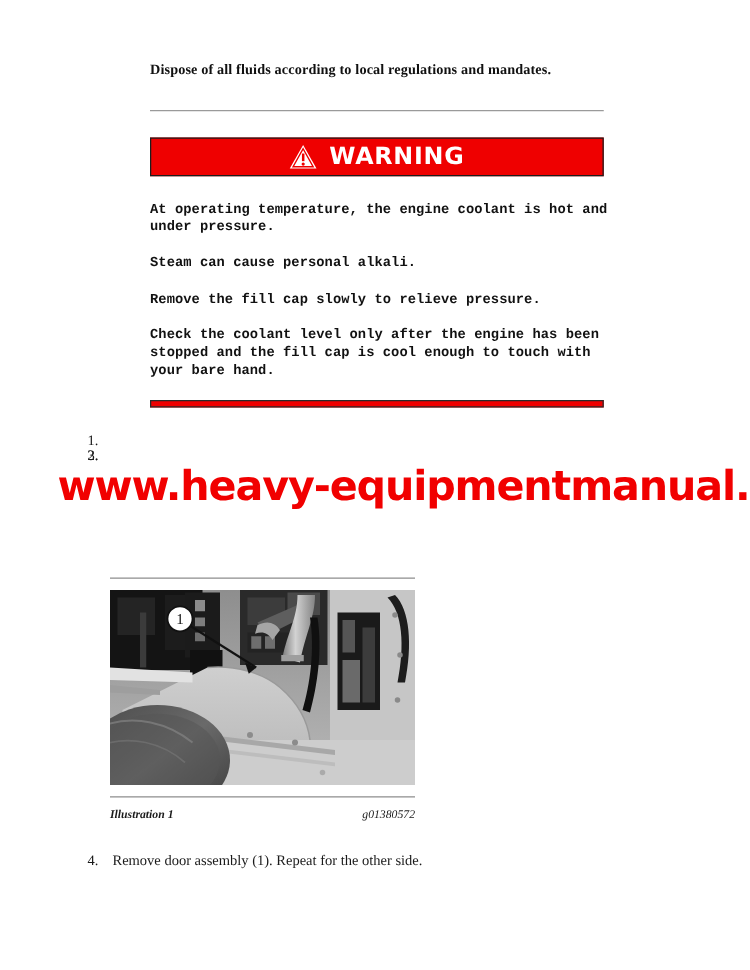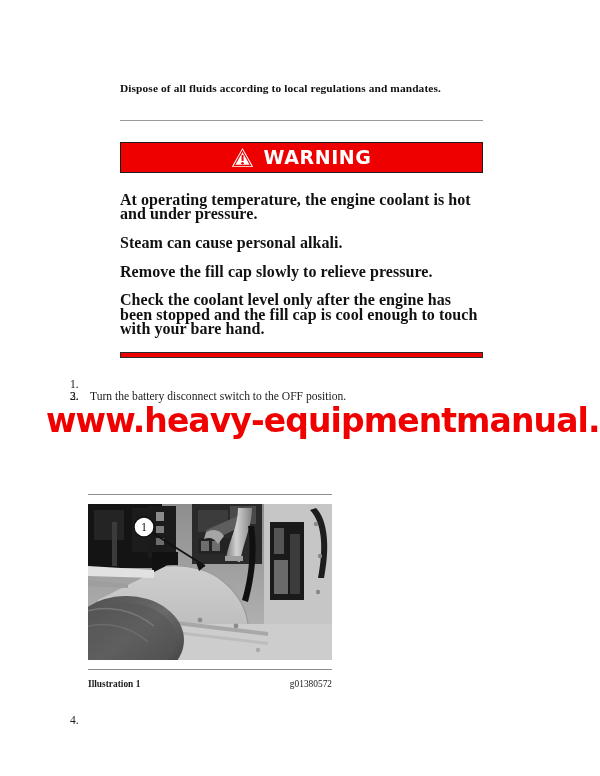--- a/index.html
+++ b/index.html
@@ -13,21 +13,20 @@
     position: relative;
     overflow: hidden;
     font-family: "Liberation Serif", serif;
     color: #1a1a1a;
   }
 
   .page {
     position: absolute;
     inset: 0;
     background: #ffffff;
-    margin-top: 32px;
   }
 
   
   .top-heading {
     position: absolute;
     left: 120px;
     top: 49px;
     width: 364px;
     font-family: "Liberation Serif", serif;
     font-weight: bold;
@@ -76,23 +75,23 @@
   }
 
   
   .warn-body {
     position: absolute;
     left: 120px;
     top: 161px;
     width: 366px;
   }
   .warn-p {
-    font-family: Liberation Serif, serif;
-    font-weight: bold;
-    font-size: 16px;
+    font-family: Liberation Mono, monospace;
+    font-weight: bold;
+    font-size: 11px;
     line-height: 14.2px;
     letter-spacing: .05px;
     color: #111;
     margin: 0 0 14.5px 0;
   }
   .warn-p:last-child { margin-bottom: 0; }
 
   .rule-red {
     position: absolute;
     left: 120px;
@@ -152,20 +151,21 @@
     position: relative;
     background: #6d6d6d;
   }
   .fig-rule-bottom { margin-top: 9px; }
   .fig-caption {
     margin-top: 9px;
     width: 244px;
     display: flex;
     justify-content: space-between;
     align-items: flex-start;
+    font-style: italic;
   }
   .fig-cap-left {
     font-family: "Liberation Serif", serif;
     font-weight: bold;
     font-size: 9.4px;
     color: #1a1a1a;
   }
   .fig-cap-right {
     font-family: "Liberation Serif", serif;
     font-size: 9.4px;
@@ -220,21 +220,20 @@
 
   <div class="steps">
     <div class="step">
       <span class="step-num">1.</span>
     </div>
     <div class="step">
       <span class="step-num">2.</span>
     </div>
     <div class="step">
       <span class="step-num">3.</span>
-      <span>Turn the battery disconnect switch to the OFF position.</span>
     </div>
   </div>
 
   <div class="figure">
     <div class="fig-rule"></div>
 
     <div class="fig-img-wrap">
       <svg viewBox="0 0 244 156" width="244" height="156" preserveAspectRatio="none">
         <defs>
           <linearGradient id="gSky" x1="0" y1="0" x2="0" y2="1">
@@ -324,18 +323,19 @@
 
     <div class="fig-caption">
       <span class="fig-cap-left">Illustration 1</span>
       <span class="fig-cap-right">g01380572</span>
     </div>
   </div>
 
   <div class="steps step-4-wrap" style="top:681px;">
     <div class="step step-4">
       <span class="step-num">4.</span>
+      <span>Remove door assembly (1). Repeat for the other side.</span>
     </div>
   </div>
 
   <div class="watermark">www.heavy-equipmentmanual.com</div>
 
 </div>
 
 </body></html>

